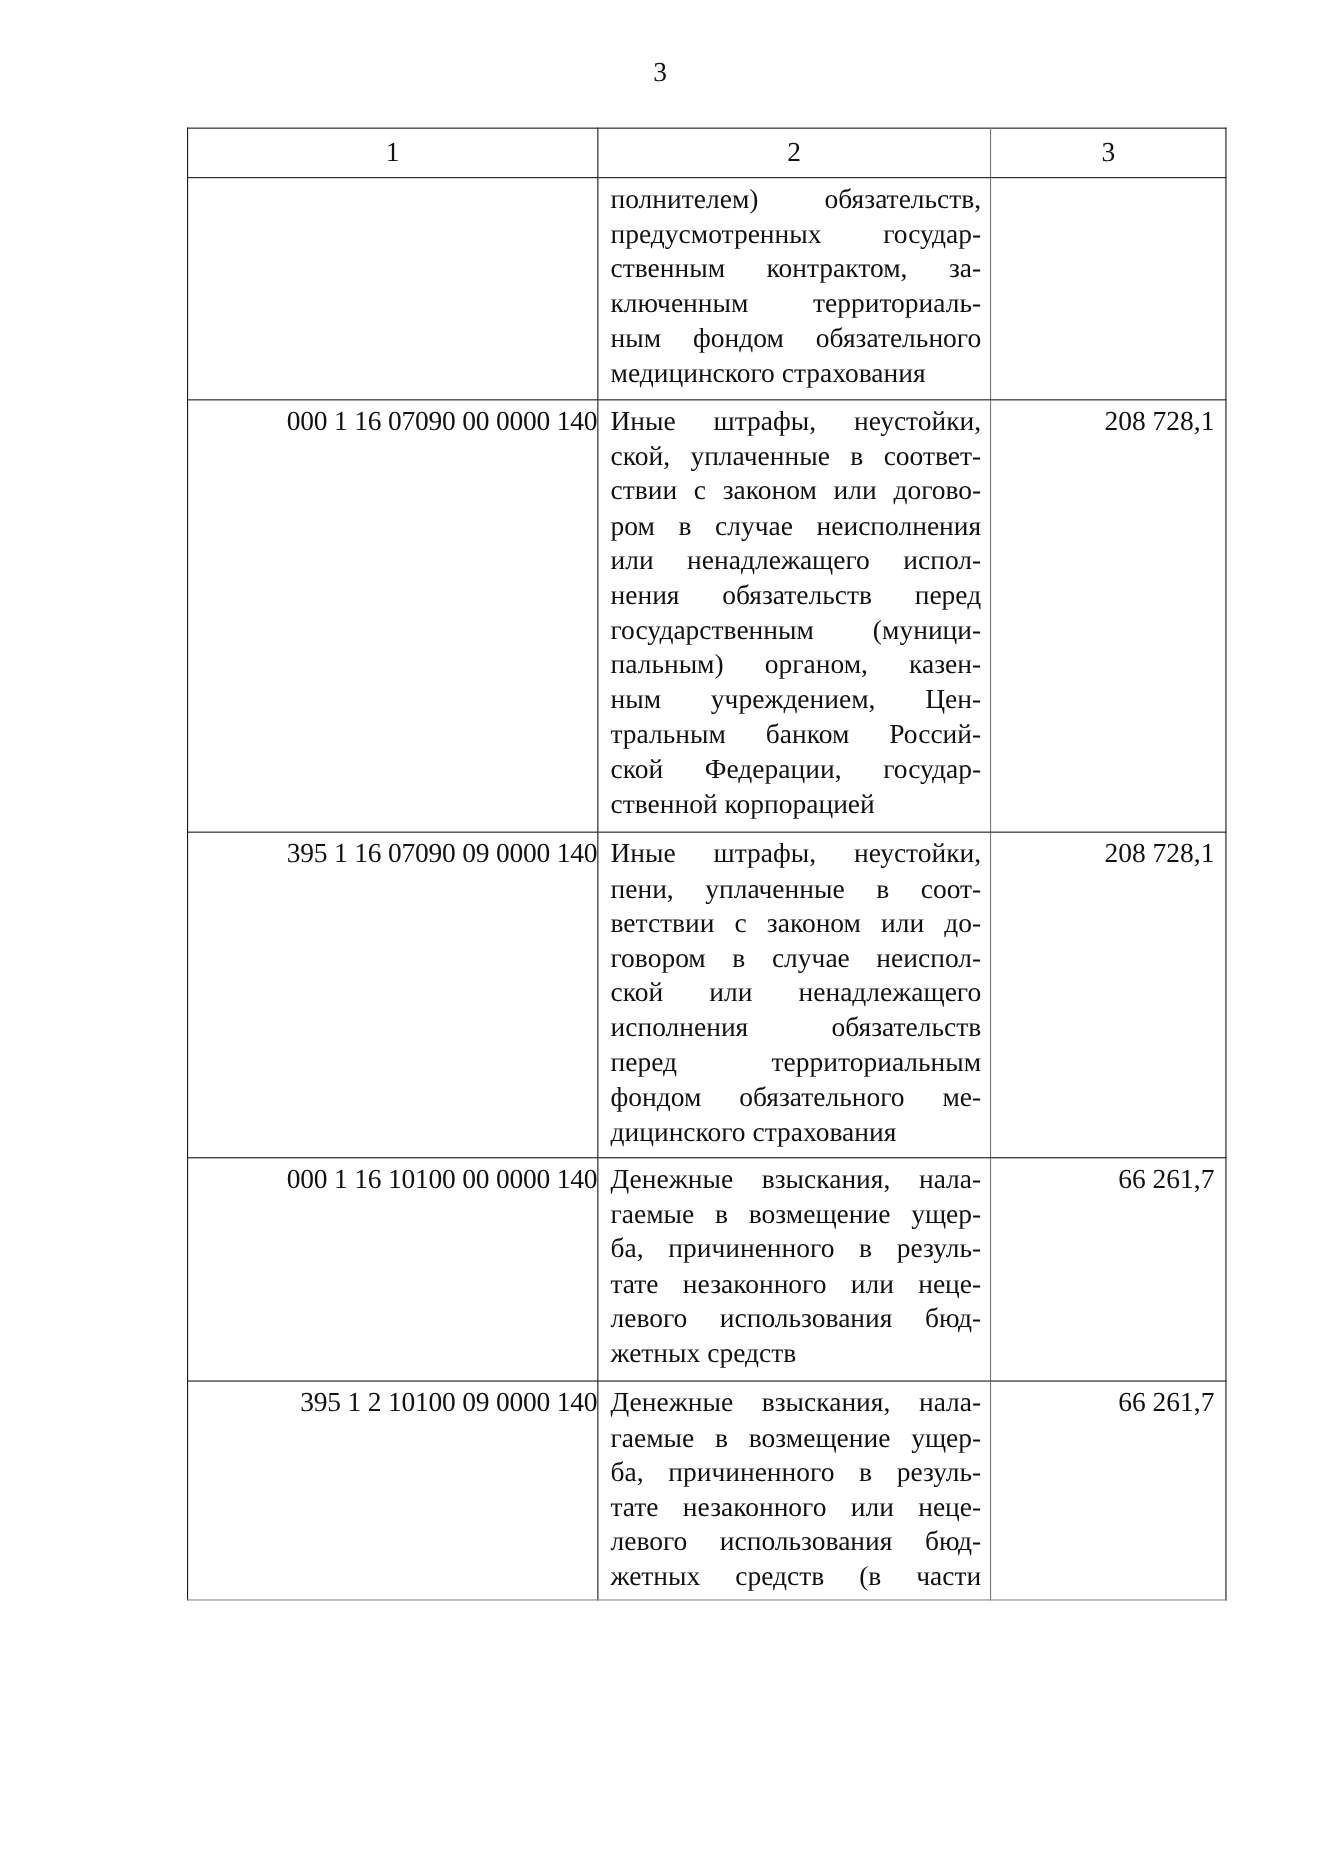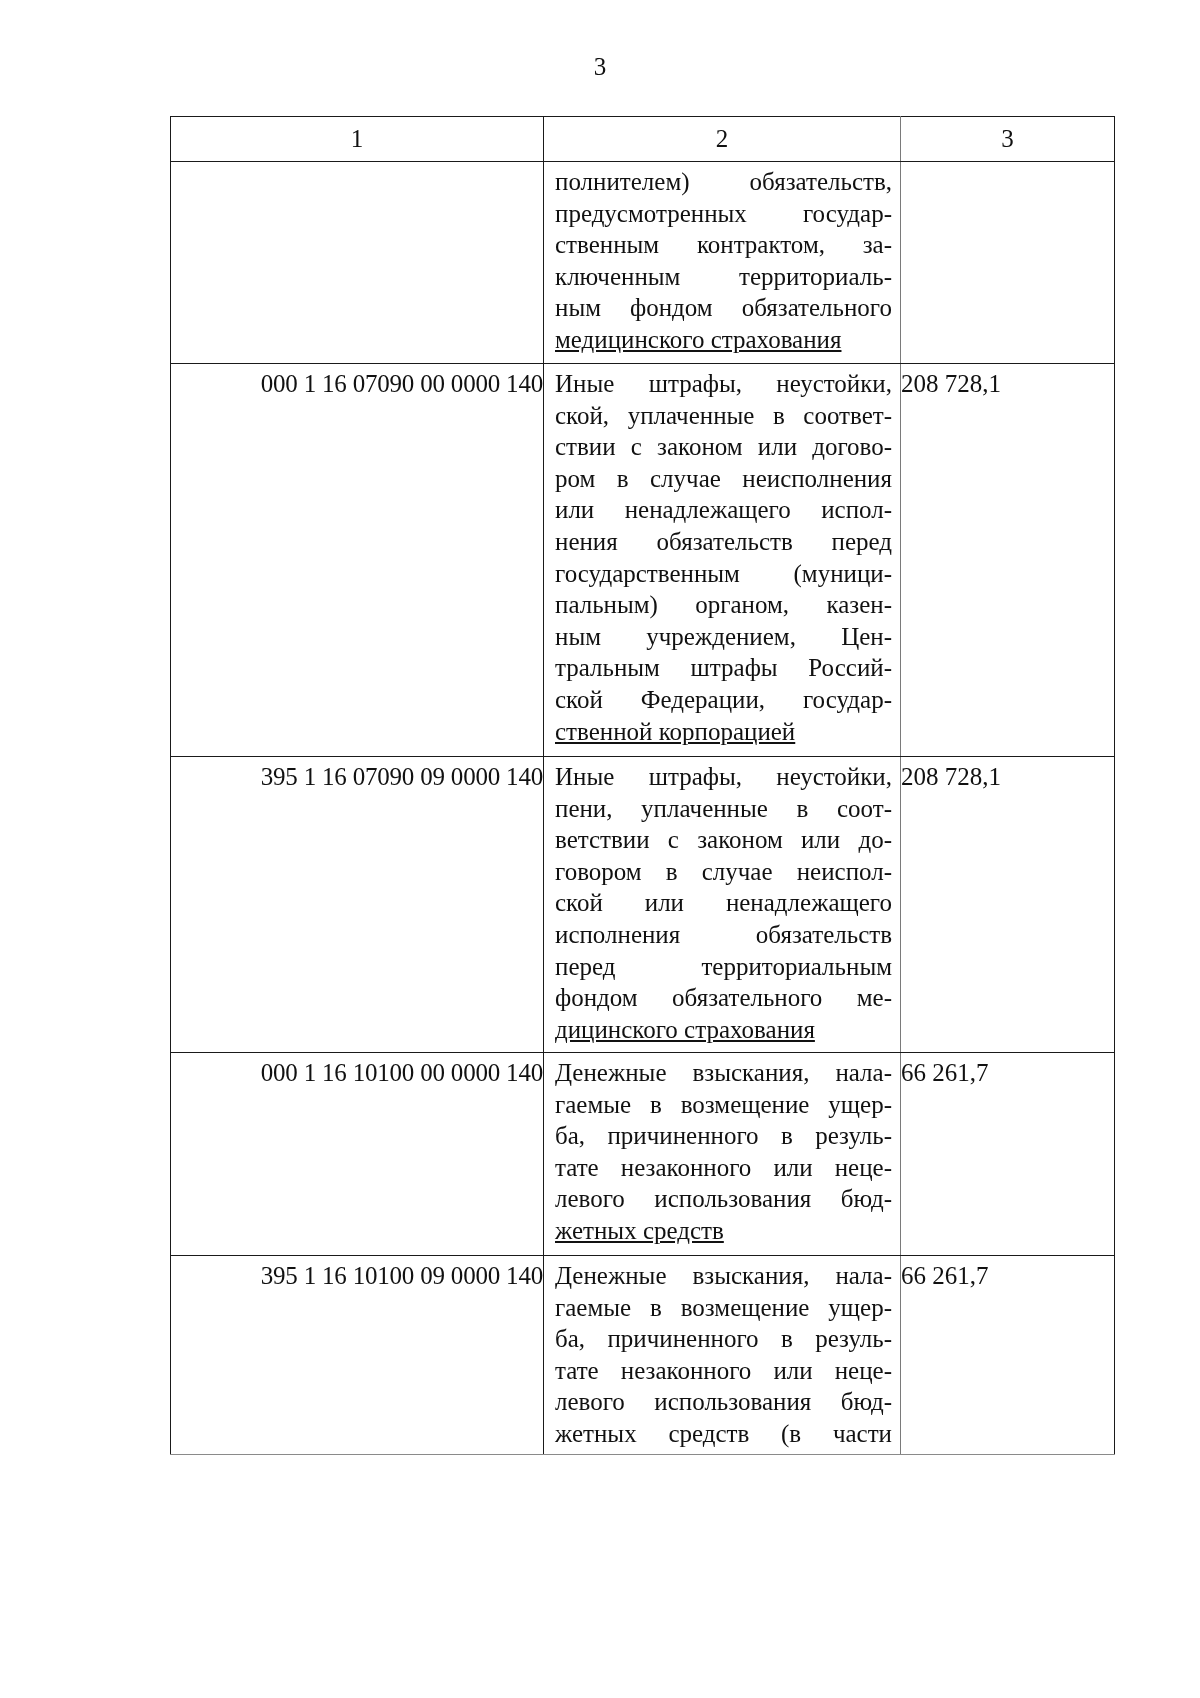--- a/index.html
+++ b/index.html
@@ -23,22 +23,22 @@
   table.doc td, table.doc th {
     border: 1.5px solid #1a1a1a; vertical-align: top;
     padding: 0; font-weight: normal;
   }
   table.doc td.mid, table.doc th.mid { border-left-color: #7a7a7a; border-right-color: #7a7a7a; }
   table.doc thead th { height: 44px; text-align: center; line-height: 44px; }
   table.doc tbody td { line-height: 31.6px; }
   .code { text-align: right; padding-top: 4px !important; white-space: nowrap; letter-spacing: -0.2px; }
   .desc { text-align: justify; padding: 4px 8px 4px 11px !important; hyphens: manual; }
   .desc span.ln { display: block; text-align: justify; text-align-last: justify; }
-  .desc span.ln.last { text-align-last: left; text-decoration: underline; }
-  .amt { text-align: left; padding: 4px 10px 0 0 !important; white-space: nowrap; }
+  .desc span.ln.last { text-align-last: left; }
+  .amt { text-align: right; padding: 4px 10px 0 0 !important; white-space: nowrap; }
   tr.r0 td { height: 193px; }
   tr.r1 td { height: 384px; }
   tr.r2 td { height: 287px; }
   tr.r3 td { height: 100px; }
   tr.r4 td { height: 194px; }
   tr.r5 td { height: 189px; }
   tr.r0 td, tr.r0 { border-top-color: #1a1a1a; }
   tr.r1 td { border-top-color: #8a8a8a; }
   tr.r5 td { border-bottom-color: #8a8a8a; }
 </style>
@@ -79,21 +79,21 @@
       <td class="desc mid">
         <span class="ln">Иные штрафы, неустойки,</span>
         <span class="ln">ской, уплаченные в соответ-</span>
         <span class="ln">ствии с законом или догово-</span>
         <span class="ln">ром в случае неисполнения</span>
         <span class="ln">или ненадлежащего испол-</span>
         <span class="ln">нения обязательств перед</span>
         <span class="ln">государственным (муници-</span>
         <span class="ln">пальным) органом, казен-</span>
         <span class="ln">ным учреждением, Цен-</span>
-        <span class="ln">тральным штрафы Россий-</span>
+        <span class="ln">тральным банком Россий-</span>
         <span class="ln">ской Федерации, государ-</span>
         <span class="ln last">ственной корпорацией</span>
       </td>
       <td class="amt">208 728,1</td>
     </tr>
 
     <tr class="r2">
       <td class="code">395 1 16 07090 09 0000 140</td>
       <td class="desc mid">
         <span class="ln">Иные штрафы, неустойки,</span>
@@ -117,21 +117,21 @@
         <span class="ln">гаемые в возмещение ущер-</span>
         <span class="ln">ба, причиненного в резуль-</span>
         <span class="ln">тате незаконного или неце-</span>
         <span class="ln">левого использования бюд-</span>
         <span class="ln last">жетных средств</span>
       </td>
       <td class="amt">66 261,7</td>
     </tr>
 
     <tr class="r5">
-      <td class="code">395 1 16 10100 09 0000 140</td>
+      <td class="code">395 1 2 10100 09 0000 140</td>
       <td class="desc mid">
         <span class="ln">Денежные взыскания, нала-</span>
         <span class="ln">гаемые в возмещение ущер-</span>
         <span class="ln">ба, причиненного в резуль-</span>
         <span class="ln">тате незаконного или неце-</span>
         <span class="ln">левого использования бюд-</span>
         <span class="ln">жетных средств (в части</span>
       </td>
       <td class="amt">66 261,7</td>
     </tr>

